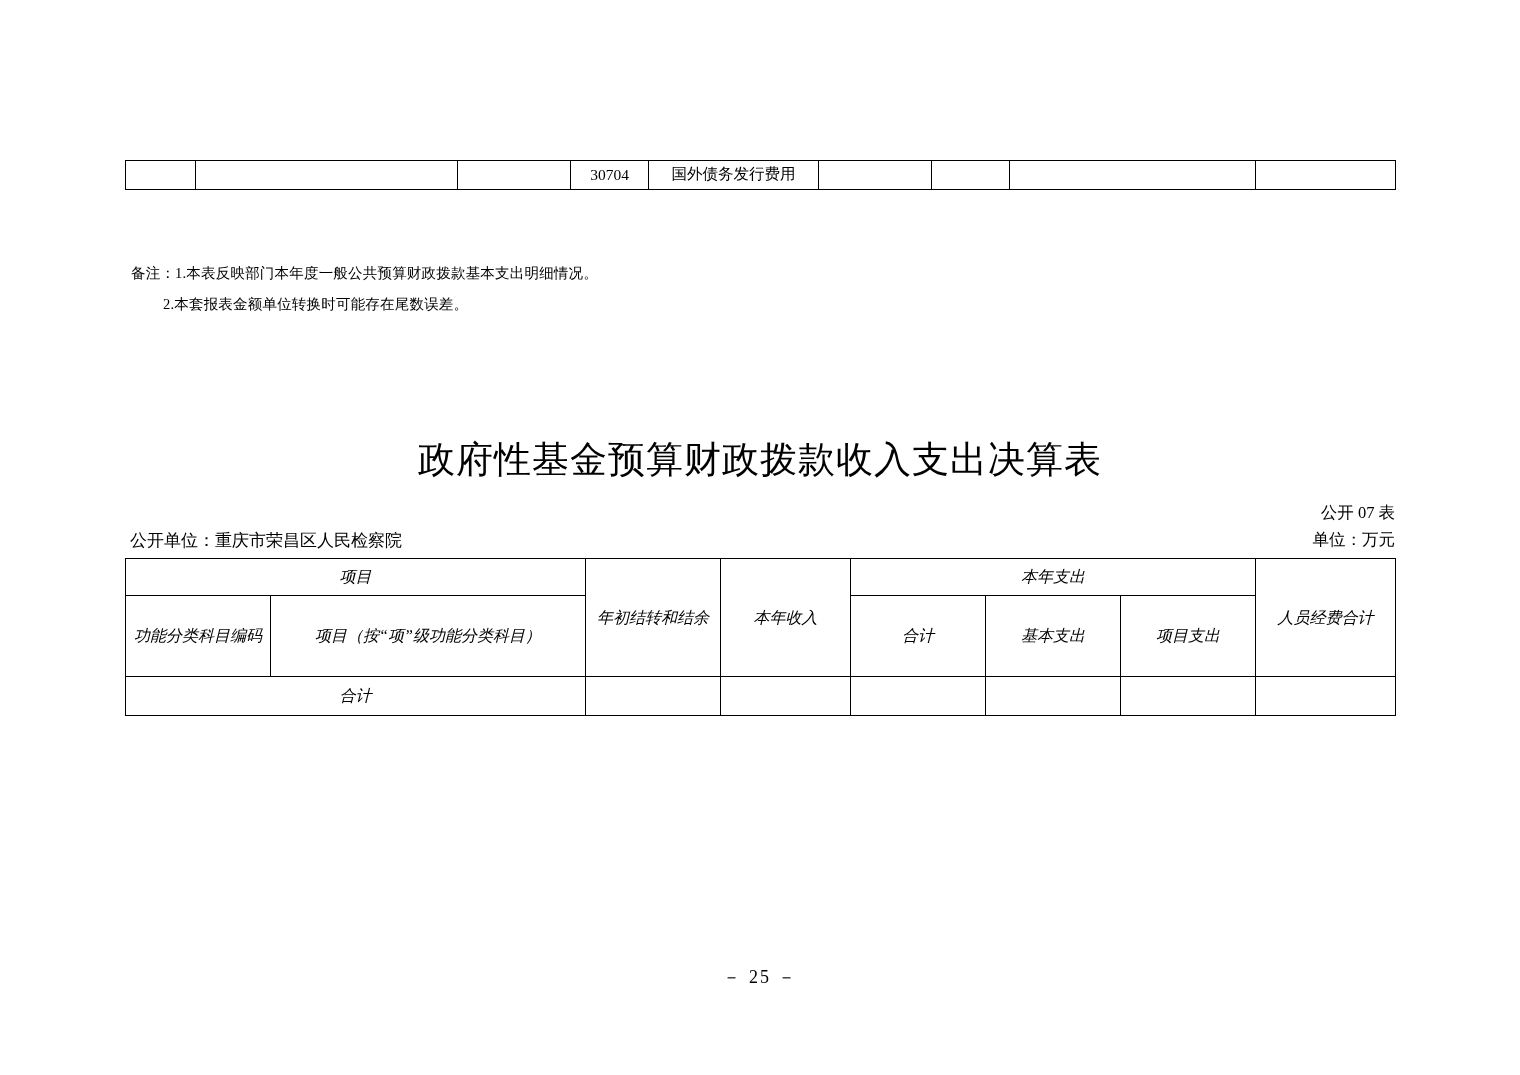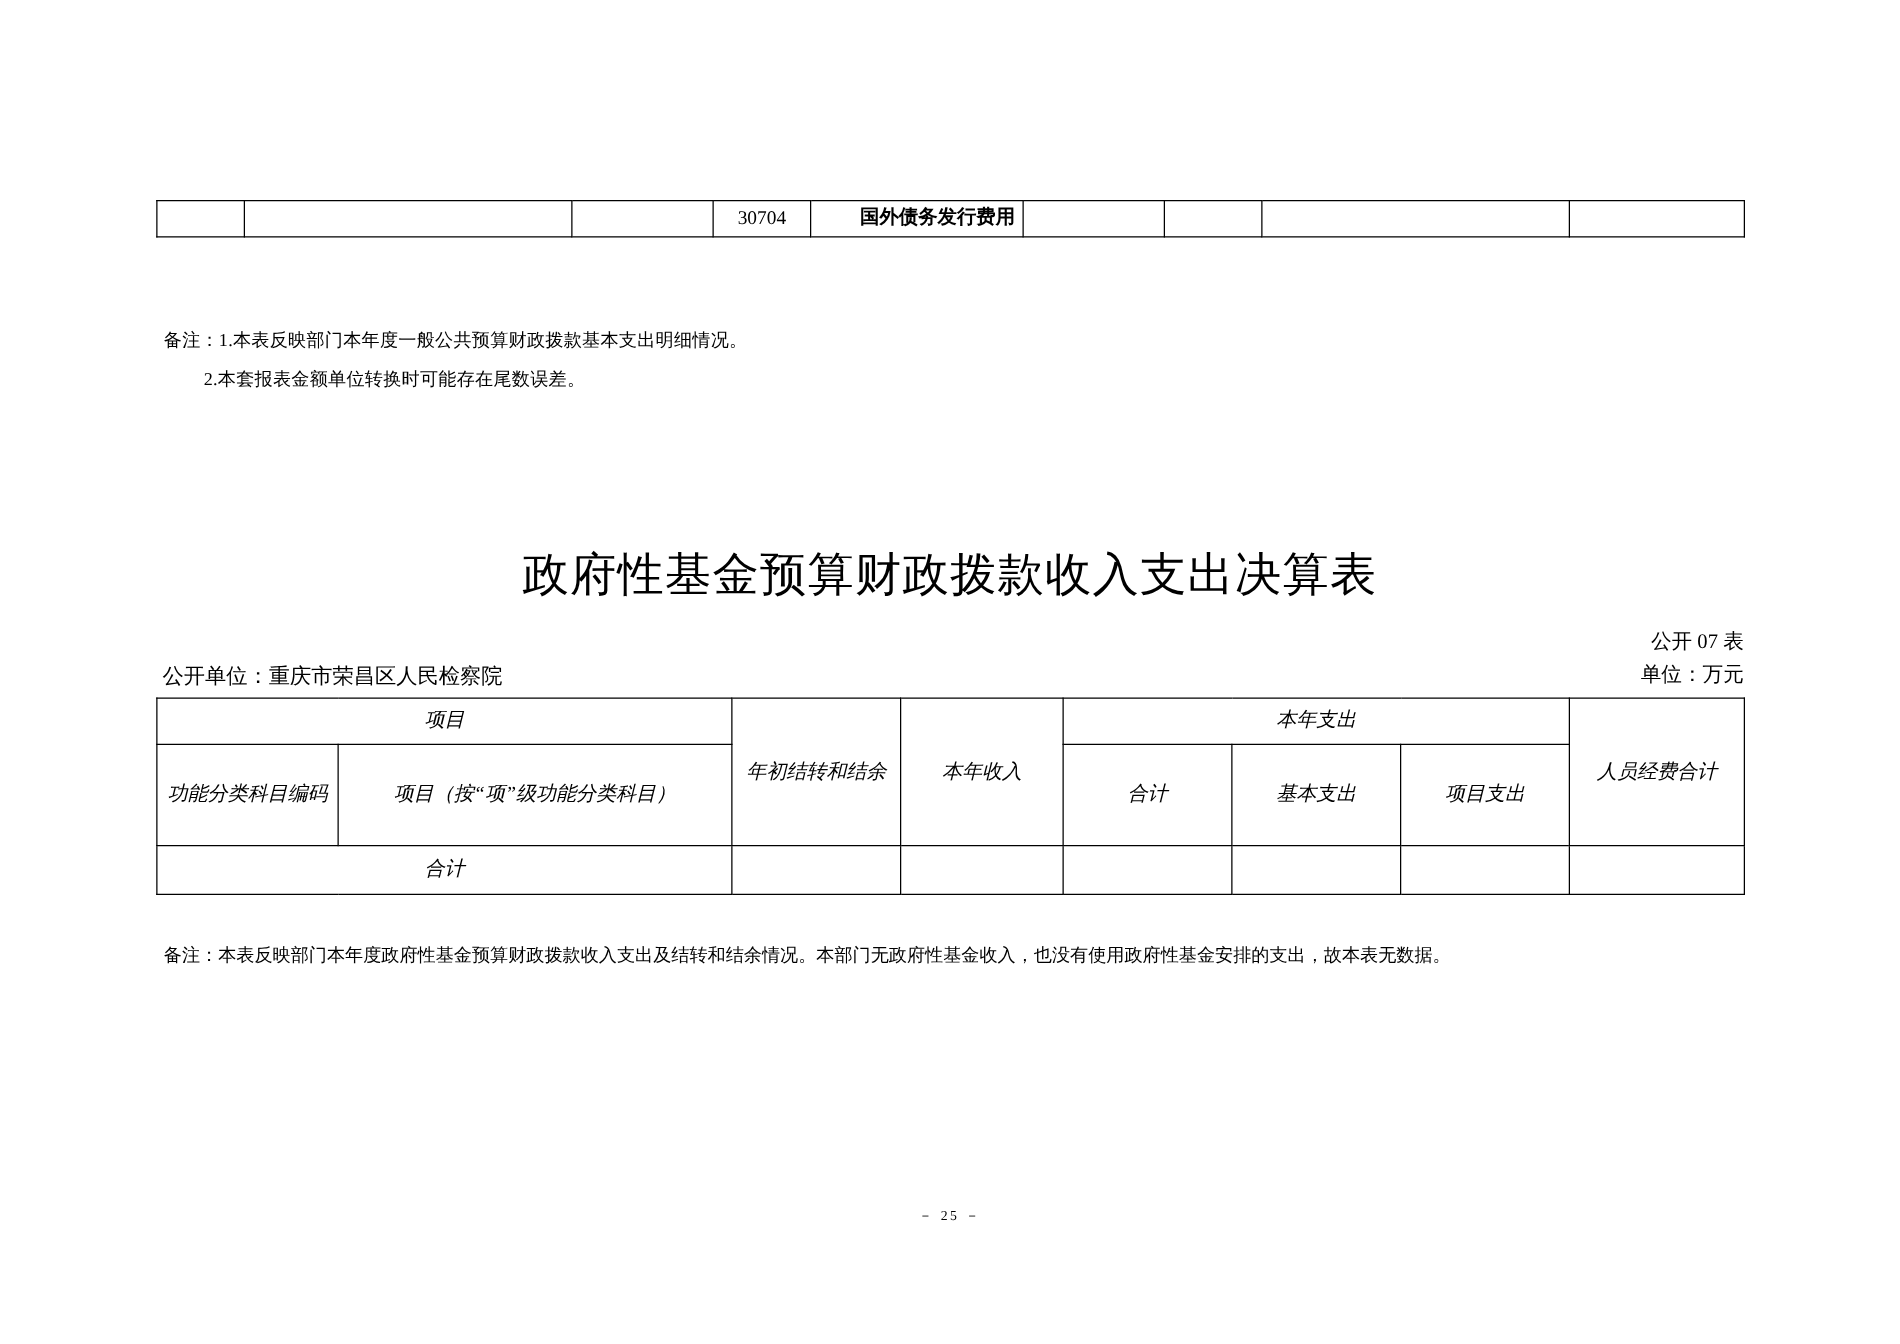--- a/index.html
+++ b/index.html
@@ -39,21 +39,21 @@
     padding: 3px 6px;
     vertical-align: top;
     line-height: 1.35;
     height: 22px;
   }
   .top-table td.mid {
     vertical-align: middle;
   }
   .c-center { text-align: center; }
   .c-right  { text-align: right; }
-  .c-left   { text-align: right; font-weight: bold; }
+  .c-left   { text-align: center; }
 
   .row-total td {
     height: 26px;
     vertical-align: middle;
     font-size: 16px;
   }
 
   
   .note {
     position: absolute;
@@ -128,21 +128,21 @@
     font-size: 14.5px;
     white-space: nowrap;
   }
 
   .page-num {
     position: absolute;
     left: 0;
     top: 965px;
     width: 1520px;
     text-align: center;
-    font-size: 11px;
+    font-size: 18px;
     letter-spacing: 2px;
   }
 </style>
 </head>
 <body>
 
 <div class="page">
 
   <table class="top-table">
     <colgroup>
@@ -212,16 +212,15 @@
         <td></td>
         <td></td>
         <td></td>
         <td></td>
         <td></td>
         <td></td>
       </tr>
     </tbody>
   </table>
 
-  <div class="note-bottom">备注：本表反映部门本年度政府性基金预算财政拨款收入支出及结转和结余情况。本部门无政府性基金收入，也没有使用政府性基金安排的支出，故本表无数据。</div>
 
   <div class="page-num">－ 25 －</div>
 </div>
 
 </body></html>

